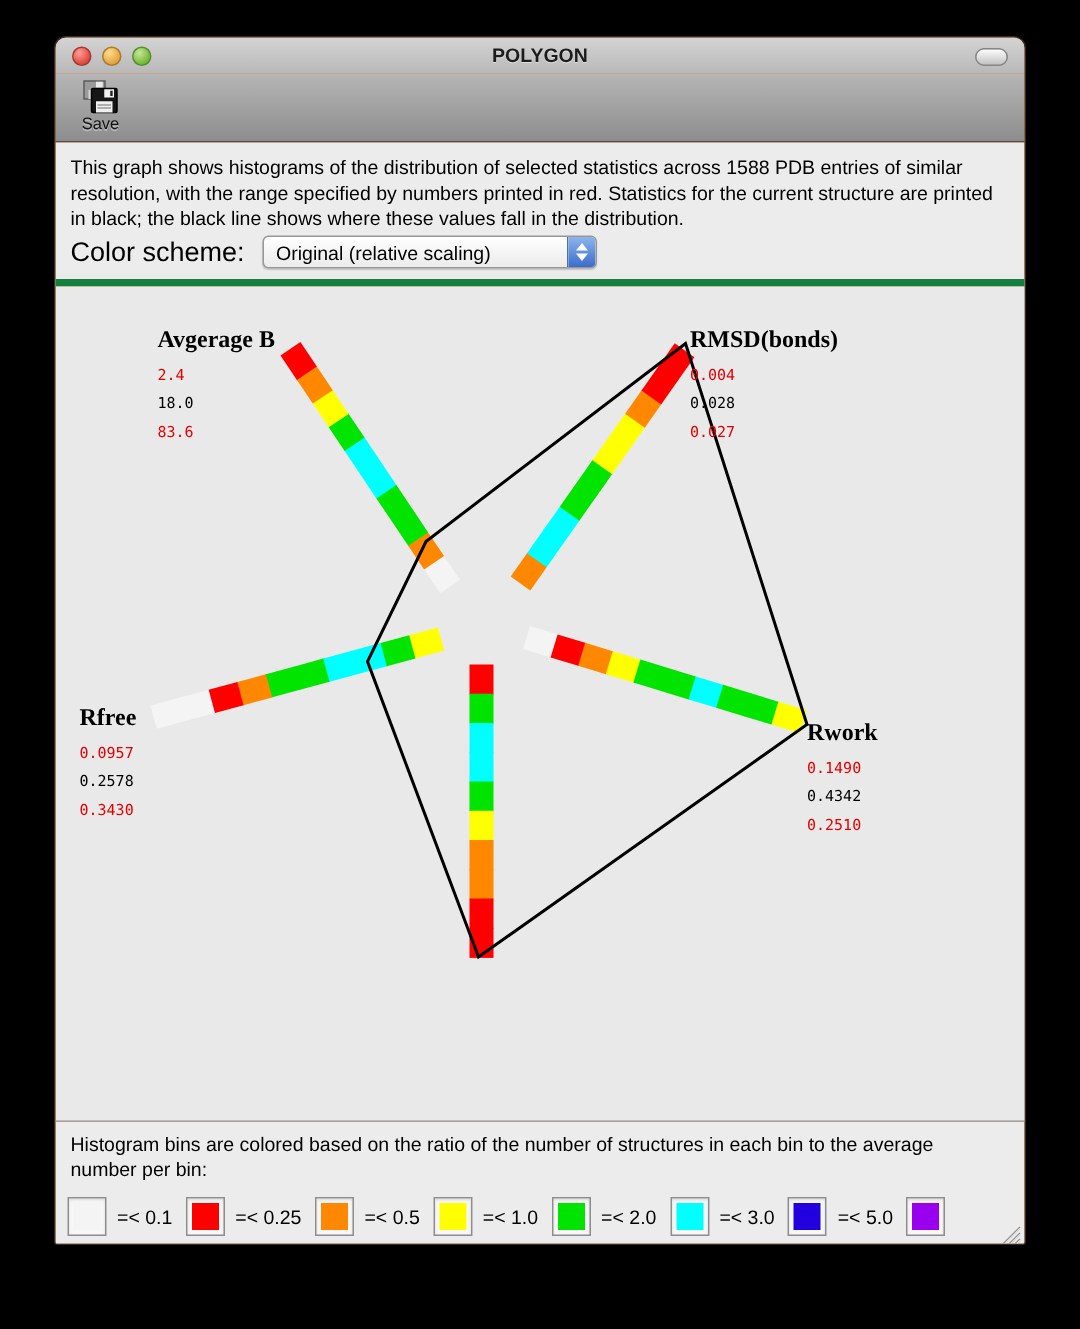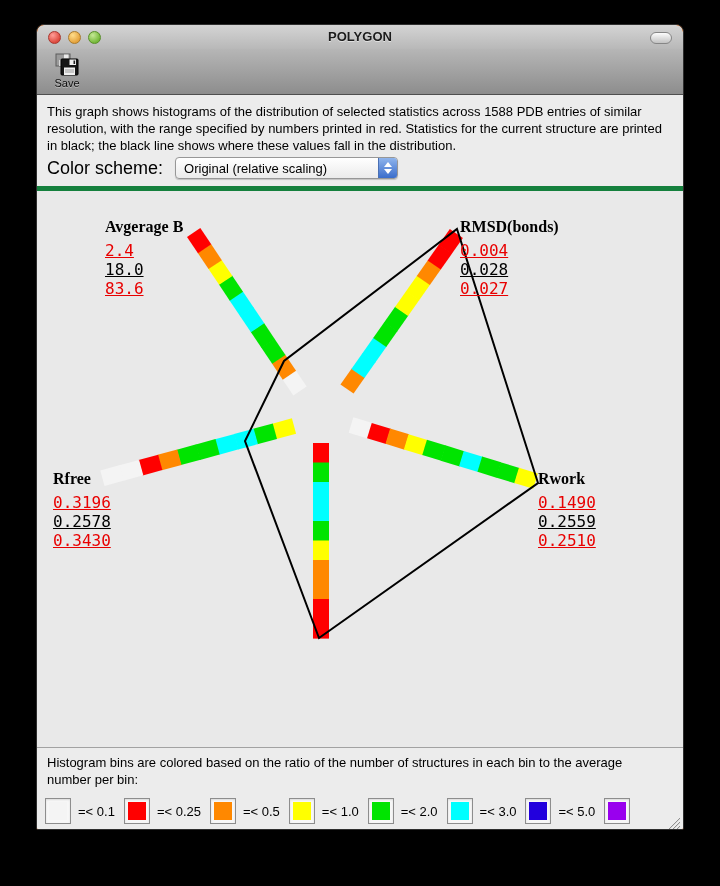--- a/index.html
+++ b/index.html
@@ -64,26 +64,26 @@
     display:flex; flex-direction:column; align-items:center; justify-content:center; gap:2px;
   }
   .arr-up { width:0; height:0; border-left:4px solid transparent; border-right:4px solid transparent; border-bottom:5px solid #fff; }
   .arr-dn { width:0; height:0; border-left:4px solid transparent; border-right:4px solid transparent; border-top:5px solid #fff; }
 
   
   .canvas { position:relative; width:648px; height:556px; background:#e9e9e9; }
   .canvas svg { position:absolute; left:4px; top:0; }
   .axis-group { position:absolute; }
   .axis-label { font-family:"Liberation Serif", serif; font-weight:bold; font-size:16px; color:#000; margin-bottom:5px; white-space:nowrap; }
-  .axis-val { font-family:"DejaVu Sans Mono", monospace; font-size:16px; line-height:19px; white-space:nowrap;text-decoration:underline; }
+  .axis-val { font-family:"DejaVu Sans Mono", monospace; font-size:10px; line-height:19px; white-space:nowrap; }
   .val-red { color:#e80000; }
   .val-black { color:#000; }
   .axg-0 { left:68px;  top:27px; }
   .axg-1 { left:423px; top:27px; }
-  .axg-2 { left:501px; top:279px; }
+  .axg-2 { left:501px; top:289px; }
   .axg-3 { left:241px; top:450px; }
   .axg-4 { left:16px;  top:279px; }
 
   
   .legend-panel {
     height:85px; background:#ececec; border-top:1px solid #a2a2a2;
     padding:6px 12px 0 10px; position:relative;
   }
   .legend-text { font-size:13px; line-height:17px; color:#000; max-width:608px; }
   .legend-row { position:absolute; left:8px; top:50px; display:flex; align-items:center; }
@@ -218,26 +218,26 @@
       </div>
       <div class="axis-group axg-1">
         <div class="axis-label">RMSD(bonds)</div>
         <div class="axis-val val-red">0.004</div>
         <div class="axis-val val-black">0.028</div>
         <div class="axis-val val-red">0.027</div>
       </div>
       <div class="axis-group axg-2">
         <div class="axis-label">Rwork</div>
         <div class="axis-val val-red">0.1490</div>
-        <div class="axis-val val-black">0.2559</div>
+        <div class="axis-val val-black">0.4342</div>
         <div class="axis-val val-red">0.2510</div>
       </div>
       <div class="axis-group axg-4">
         <div class="axis-label">Rfree</div>
-        <div class="axis-val val-red">0.3196</div>
+        <div class="axis-val val-red">0.0957</div>
         <div class="axis-val val-black">0.2578</div>
         <div class="axis-val val-red">0.3430</div>
       </div>
     </div>
 
     <div class="legend-panel">
       <div class="legend-text">Histogram bins are colored based on the ratio of the number of structures in each bin to the average number per bin:</div>
       <div class="legend-row" id="legend-row">
           <div class="legend-entry">
             <span class="legend-box">

